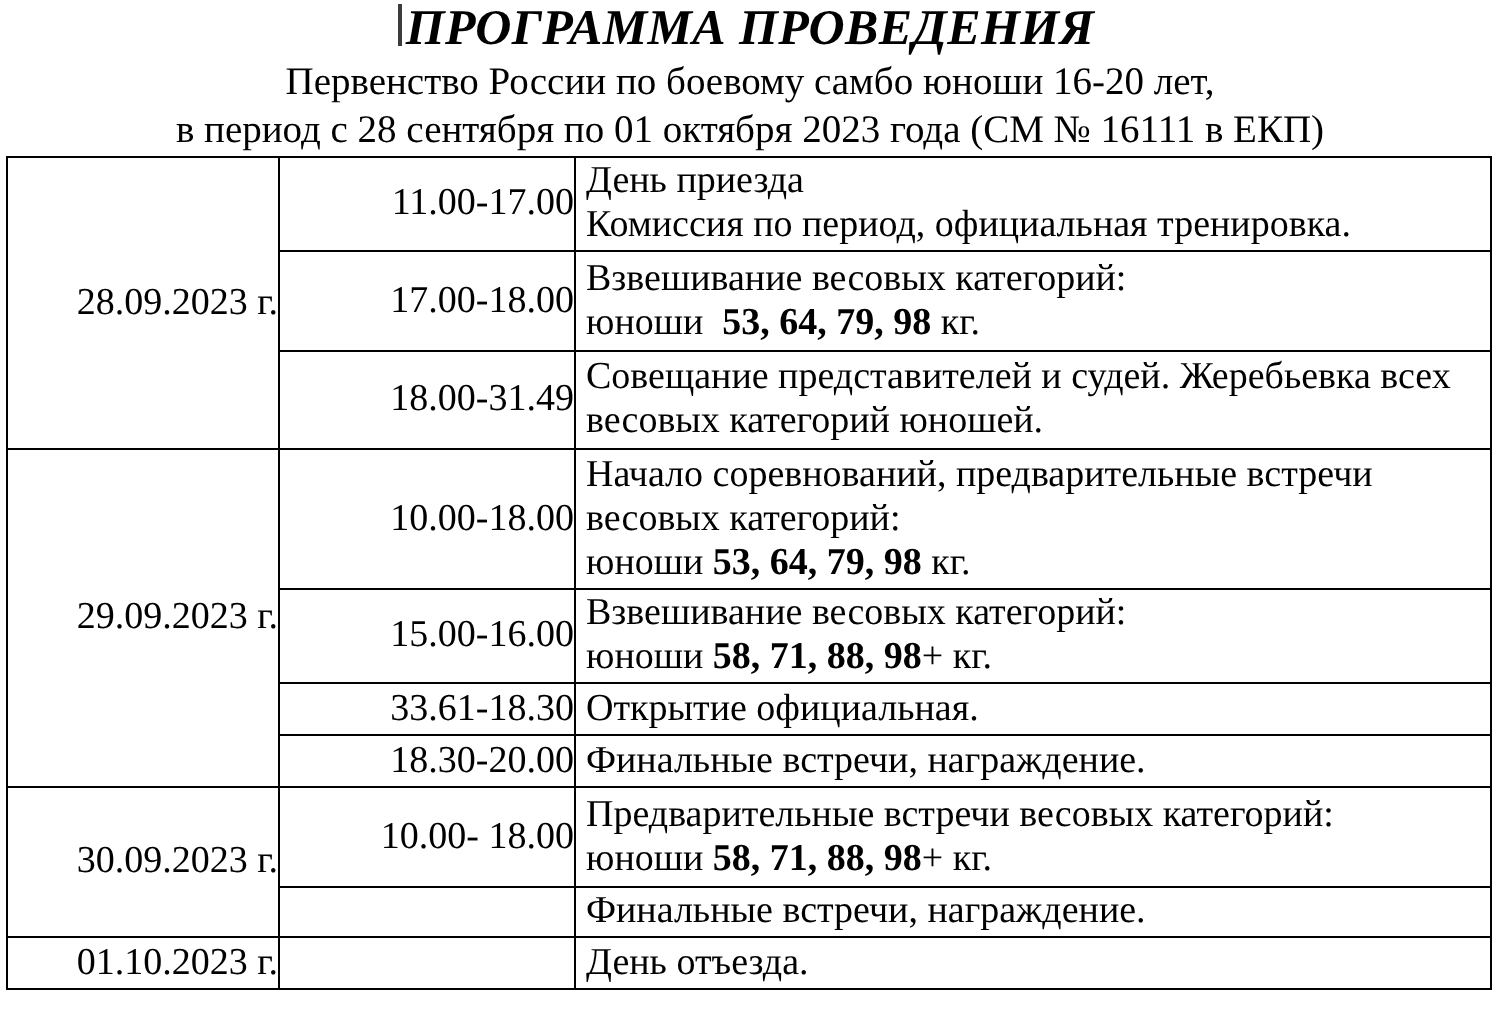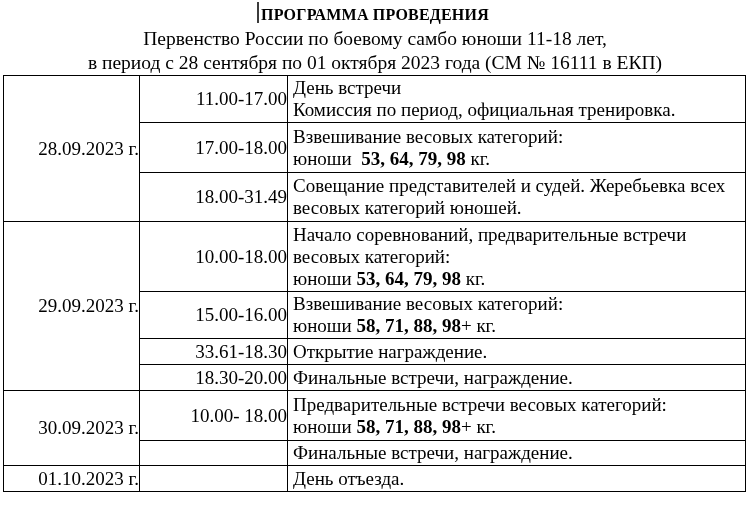--- a/index.html
+++ b/index.html
@@ -6,21 +6,21 @@
   body {
     width: 750px; height: 509px;
     background: #ffffff; color: #000000;
     font-family: "Liberation Serif", "DejaVu Serif", serif;
     overflow: hidden;
   }
   .header { text-align: center; padding-top: 2px; }
   .title-row { line-height: 25px; }
   .title {
     position: relative; display: inline-block;
-    font-weight: bold; font-size: 16px; letter-spacing: 0.2px;
+    font-weight: bold; font-size: 25px; letter-spacing: 0.2px; font-style: italic;
   }
   .caret {
     position: absolute; left: -4px; top: 0;
     width: 2px; height: 21px; background: #3c3c3c;
   }
   .sub { font-size: 19.5px; line-height: 23.5px; }
   table.schedule {
     border-collapse: collapse; table-layout: fixed;
     margin-left: 3px; width: 742px; margin-top: 1px;
   }
@@ -36,37 +36,37 @@
 </style>
 </head>
 <body>
 
 <div class="header">
   <div class="title-row">
     <span class="title">
       <span class="caret"></span><span>ПРОГРАММА ПРОВЕДЕНИЯ</span>
     </span>
   </div>
-  <div class="sub">Первенство России по боевому самбо юноши 11-18 лет,</div>
+  <div class="sub">Первенство России по боевому самбо юноши 16-20 лет,</div>
   <div class="sub">в период с 28 сентября по 01 октября 2023 года (СМ № 16111 в ЕКП)</div>
 </div>
 
 <table class="schedule">
   <colgroup>
     <col style="width:136px">
       <col style="width:148px">
       <col style="width:458px">
   </colgroup>
   <tbody>
 
     <tr style="height:47px">
       <td class="date-cell" rowspan="3">28.09.2023 г.</td>
       <td class="time-cell">11.00-17.00</td>
       <td class="desc-cell">
-        <div class="para"><span class="seg">День встречи</span></div>
+        <div class="para"><span class="seg">День приезда</span></div>
         <div class="para"><span class="seg">Комиссия по период, официальная тренировка.</span></div>
       </td>
     </tr>
     <tr style="height:50px">
       <td class="time-cell">17.00-18.00</td>
       <td class="desc-cell">
         <div class="para"><span class="seg">Взвешивание весовых категорий:</span></div>
         <div class="para"><span class="seg">юноши  </span><span class="seg bold">53, 64, 79, 98</span><span class="seg"> кг.</span></div>
       </td>
     </tr>
@@ -88,21 +88,21 @@
     <tr style="height:45px">
       <td class="time-cell">15.00-16.00</td>
       <td class="desc-cell">
         <div class="para"><span class="seg">Взвешивание весовых категорий:</span></div>
         <div class="para"><span class="seg">юноши </span><span class="seg bold">58, 71, 88, 98</span><span class="seg">+ кг.</span></div>
       </td>
     </tr>
     <tr style="height:26px">
       <td class="time-cell">33.61-18.30</td>
       <td class="desc-cell">
-        <div class="para"><span class="seg">Открытие награждение.</span></div>
+        <div class="para"><span class="seg">Открытие официальная.</span></div>
       </td>
     </tr>
     <tr style="height:26px">
       <td class="time-cell">18.30-20.00</td>
       <td class="desc-cell">
         <div class="para"><span class="seg">Финальные встречи, награждение.</span></div>
       </td>
     </tr>
 
     <tr style="height:50px">

